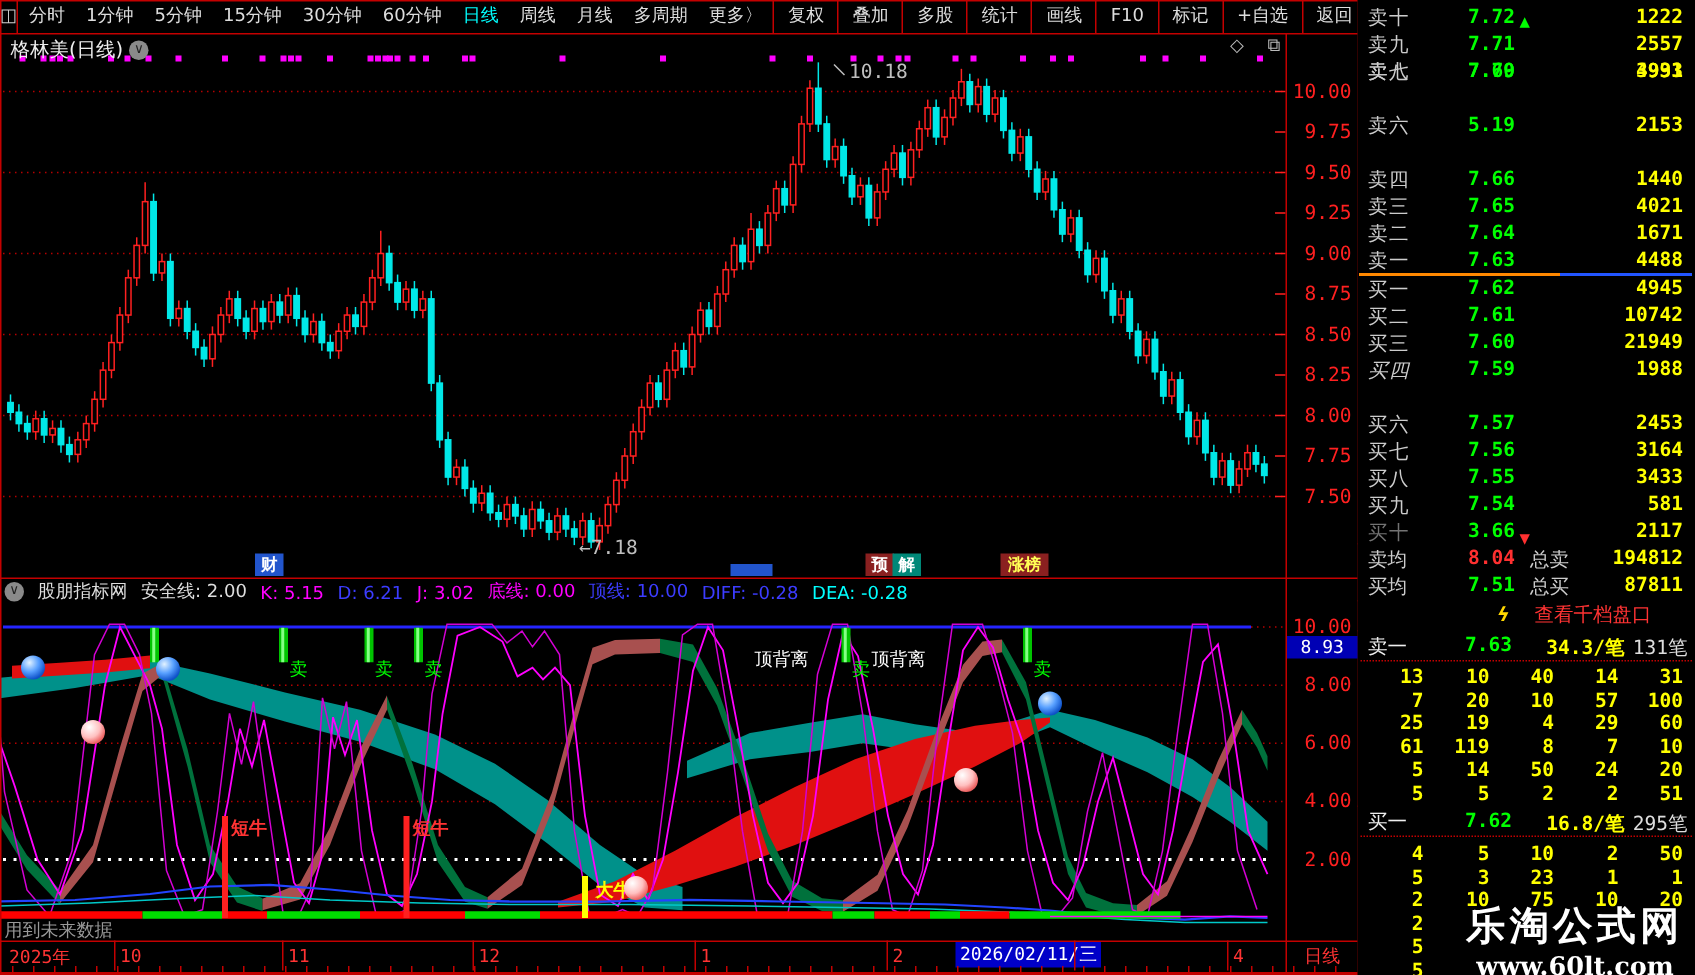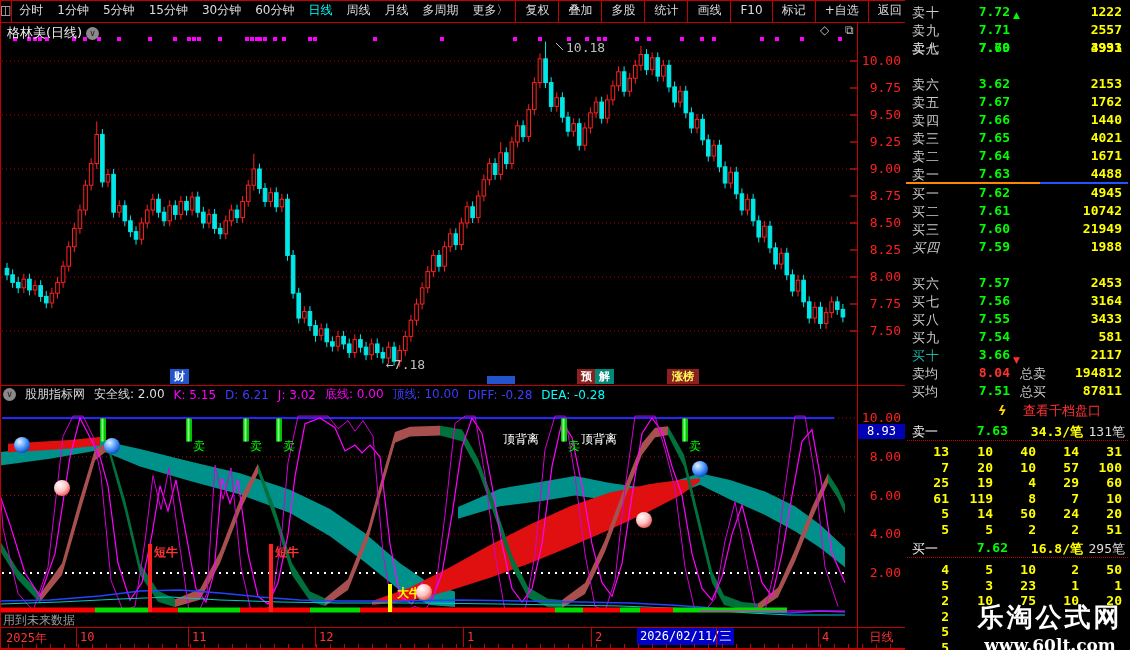--- a/index.html
+++ b/index.html
@@ -652,27 +652,22 @@
         <div style="position: absolute; left: 55px; width: 50px; text-align: right; color: rgb(0, 255, 0); font: bold 13px &quot;DejaVu Sans Mono&quot;, monospace;">7.70</div>
         <div style="position: absolute; left: 118px; width: 99px; text-align: right; color: rgb(255, 255, 0); font: bold 13px &quot;DejaVu Sans Mono&quot;, monospace;">4991</div>
       </div>
       <div class="obrow" style="position: absolute; left: 0px; top: 40px; width: 225px; height: 18px;">
         <div style="position: absolute; left: 7px; color: rgb(204, 204, 204); letter-spacing: 1px;">卖七</div>
         <div style="position: absolute; left: 55px; width: 50px; text-align: right; color: rgb(0, 255, 0); font: bold 13px &quot;DejaVu Sans Mono&quot;, monospace;">7.69</div>
         <div style="position: absolute; left: 118px; width: 99px; text-align: right; color: rgb(255, 255, 0); font: bold 13px &quot;DejaVu Sans Mono&quot;, monospace;">3933</div>
       </div>
       <div class="obrow" style="position: absolute; left: 0px; top: 76px; width: 225px; height: 18px;">
         <div style="position: absolute; left: 7px; color: rgb(204, 204, 204); letter-spacing: 1px;">卖六</div>
-        <div style="position: absolute; left: 55px; width: 50px; text-align: right; color: rgb(0, 255, 0); font: bold 13px &quot;DejaVu Sans Mono&quot;, monospace;">3.62</div>
+        <div style="position: absolute; left: 55px; width: 50px; text-align: right; color: rgb(0, 255, 0); font: bold 13px &quot;DejaVu Sans Mono&quot;, monospace;">5.19</div>
         <div style="position: absolute; left: 118px; width: 99px; text-align: right; color: rgb(255, 255, 0); font: bold 13px &quot;DejaVu Sans Mono&quot;, monospace;">2153</div>
-      </div>
-      <div class="obrow" style="position: absolute; left: 0px; top: 94px; width: 225px; height: 18px;">
-        <div style="position: absolute; left: 7px; color: rgb(204, 204, 204); letter-spacing: 1px;">卖五</div>
-        <div style="position: absolute; left: 55px; width: 50px; text-align: right; color: rgb(0, 255, 0); font: bold 13px &quot;DejaVu Sans Mono&quot;, monospace;">7.67</div>
-        <div style="position: absolute; left: 118px; width: 99px; text-align: right; color: rgb(255, 255, 0); font: bold 13px &quot;DejaVu Sans Mono&quot;, monospace;">1762</div>
       </div>
       <div class="obrow" style="position: absolute; left: 0px; top: 112px; width: 225px; height: 18px;">
         <div style="position: absolute; left: 7px; color: rgb(204, 204, 204); letter-spacing: 1px;">卖四</div>
         <div style="position: absolute; left: 55px; width: 50px; text-align: right; color: rgb(0, 255, 0); font: bold 13px &quot;DejaVu Sans Mono&quot;, monospace;">7.66</div>
         <div style="position: absolute; left: 118px; width: 99px; text-align: right; color: rgb(255, 255, 0); font: bold 13px &quot;DejaVu Sans Mono&quot;, monospace;">1440</div>
       </div>
       <div class="obrow" style="position: absolute; left: 0px; top: 130px; width: 225px; height: 18px;">
         <div style="position: absolute; left: 7px; color: rgb(204, 204, 204); letter-spacing: 1px;">卖三</div>
         <div style="position: absolute; left: 55px; width: 50px; text-align: right; color: rgb(0, 255, 0); font: bold 13px &quot;DejaVu Sans Mono&quot;, monospace;">7.65</div>
         <div style="position: absolute; left: 118px; width: 99px; text-align: right; color: rgb(255, 255, 0); font: bold 13px &quot;DejaVu Sans Mono&quot;, monospace;">4021</div>
@@ -721,21 +716,21 @@
         <div style="position: absolute; left: 7px; color: rgb(204, 204, 204); letter-spacing: 1px;">买八</div>
         <div style="position: absolute; left: 55px; width: 50px; text-align: right; color: rgb(0, 255, 0); font: bold 13px &quot;DejaVu Sans Mono&quot;, monospace;">7.55</div>
         <div style="position: absolute; left: 118px; width: 99px; text-align: right; color: rgb(255, 255, 0); font: bold 13px &quot;DejaVu Sans Mono&quot;, monospace;">3433</div>
       </div>
       <div class="obrow" style="position: absolute; left: 0px; top: 329px; width: 225px; height: 18px;">
         <div style="position: absolute; left: 7px; color: rgb(204, 204, 204); letter-spacing: 1px;">买九</div>
         <div style="position: absolute; left: 55px; width: 50px; text-align: right; color: rgb(0, 255, 0); font: bold 13px &quot;DejaVu Sans Mono&quot;, monospace;">7.54</div>
         <div style="position: absolute; left: 118px; width: 99px; text-align: right; color: rgb(255, 255, 0); font: bold 13px &quot;DejaVu Sans Mono&quot;, monospace;">581</div>
       </div>
       <div class="obrow" style="position: absolute; left: 0px; top: 347px; width: 225px; height: 18px;">
-        <div style="position: absolute; left: 7px; color: #14b8a6; letter-spacing: 1px;">买十</div>
+        <div style="position: absolute; left: 7px; color: #737373; letter-spacing: 1px;">买十</div>
         <div style="position: absolute; left: 55px; width: 50px; text-align: right; color: rgb(0, 255, 0); font: bold 13px &quot;DejaVu Sans Mono&quot;, monospace;">3.66</div>
         <div style="position: absolute; left: 108px; top: 4px; color: rgb(255, 48, 48); font-size: 9px;">▼</div>
         <div style="position: absolute; left: 118px; width: 99px; text-align: right; color: rgb(255, 255, 0); font: bold 13px &quot;DejaVu Sans Mono&quot;, monospace;">2117</div>
       </div>
       <div style="position: absolute; left: 1px; top: 182px; width: 134px; height: 2px; background: rgb(255, 136, 0);"></div>
       <div style="position: absolute; left: 135px; top: 182px; width: 88px; height: 2px; background: rgb(34, 85, 255);"></div>
       <div style="position: absolute; left: 0px; top: 365px; width: 225px; height: 18px; font-size: 13px; line-height: 18px;">
         <div style="position: absolute; left: 7px; color: rgb(204, 204, 204);">卖均</div>
         <div style="position: absolute; left: 50px; width: 55px; text-align: right; color: rgb(255, 48, 48); font: bold 13px &quot;DejaVu Sans Mono&quot;, monospace;">8.04</div>
         <div style="position: absolute; left: 115px; color: rgb(204, 204, 204);">总卖</div>

